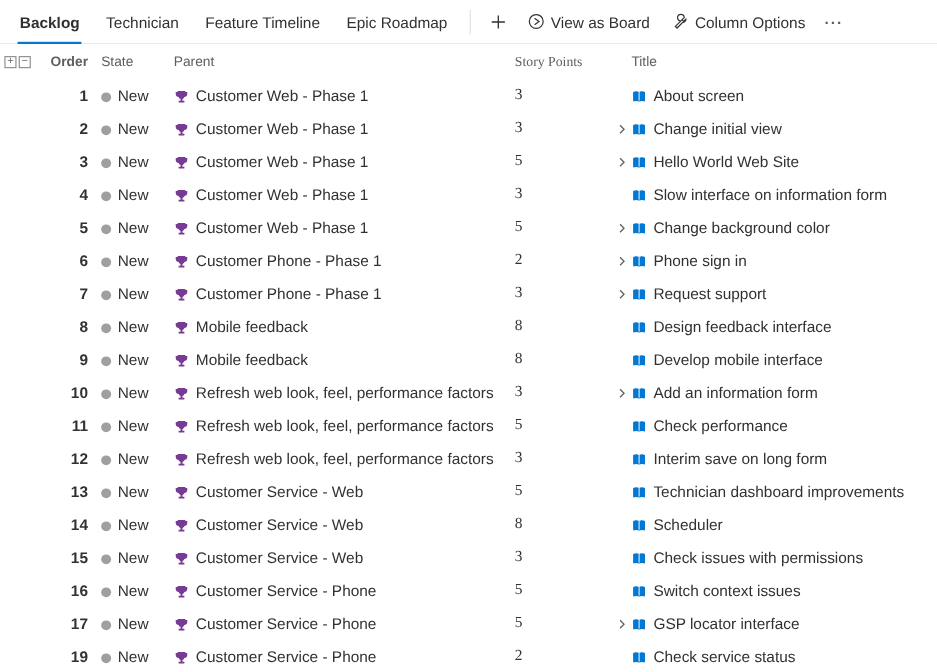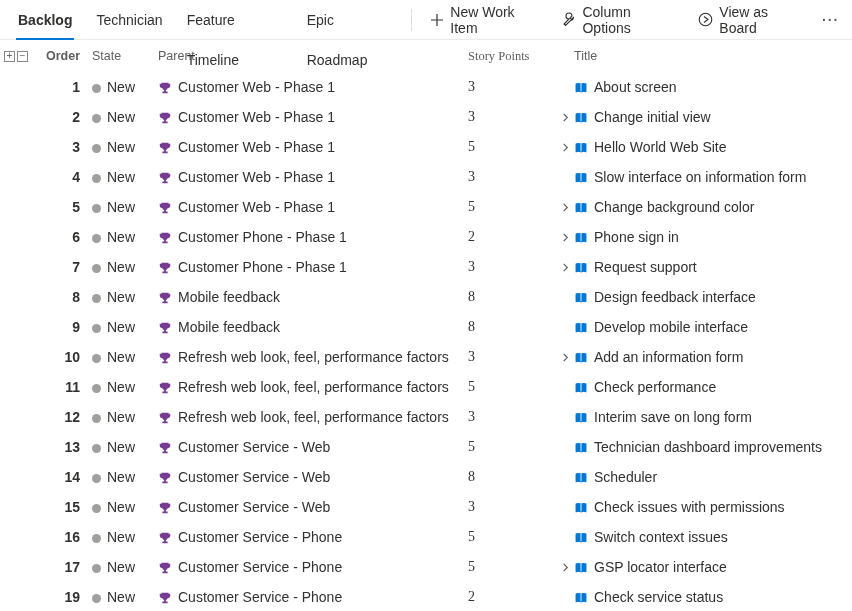--- a/index.html
+++ b/index.html
@@ -115,34 +115,33 @@
       <div class="tab active">Backlog</div>
       <div class="tab">Technician</div>
       <div class="tab">Feature Timeline</div>
       <div class="tab">Epic Roadmap</div>
     </div>
   <div class="sep"></div>
   <div class="cmd">
     <svg width="14" height="14" viewBox="0 0 14 14">
         <path d="M7 1v12M1 7h12" stroke="#323130" stroke-width="1.2" fill="none"></path>
       </svg>
-    <span>New Work Item</span>
-  </div>
-  <div class="cmd">
-    <svg width="15" height="15" viewBox="0 0 15 15">
-        <path d="M11 4 a3 3 0 1 0 -3 3 l-5 5 1.5 1.5 5-5 a3 3 0 0 0 3-3 l-2 2-1.5-1.5 2-2z" fill="none" stroke="#323130" stroke-width="1.1"></path>
-      </svg>
-    <span>Column Options</span>
   </div>
   <div class="cmd">
     <svg width="15" height="15" viewBox="0 0 15 15">
         <circle cx="7.5" cy="7.5" r="6.3" stroke="#323130" stroke-width="1.1" fill="none"></circle>
         <path d="M6 4.5 L10 7.5 L6 10.5" stroke="#323130" stroke-width="1.1" fill="none"></path>
       </svg>
     <span>View as Board</span>
+  </div>
+  <div class="cmd">
+    <svg width="15" height="15" viewBox="0 0 15 15">
+        <path d="M11 4 a3 3 0 1 0 -3 3 l-5 5 1.5 1.5 5-5 a3 3 0 0 0 3-3 l-2 2-1.5-1.5 2-2z" fill="none" stroke="#323130" stroke-width="1.1"></path>
+      </svg>
+    <span>Column Options</span>
   </div>
   <div class="more">···</div>
 </div>
 
 <div class="headers">
   <div class="col-handle">
     <span class="expand-box">+</span>
     <span class="expand-box">−</span>
   </div>
   <div class="col-order">Order</div>

